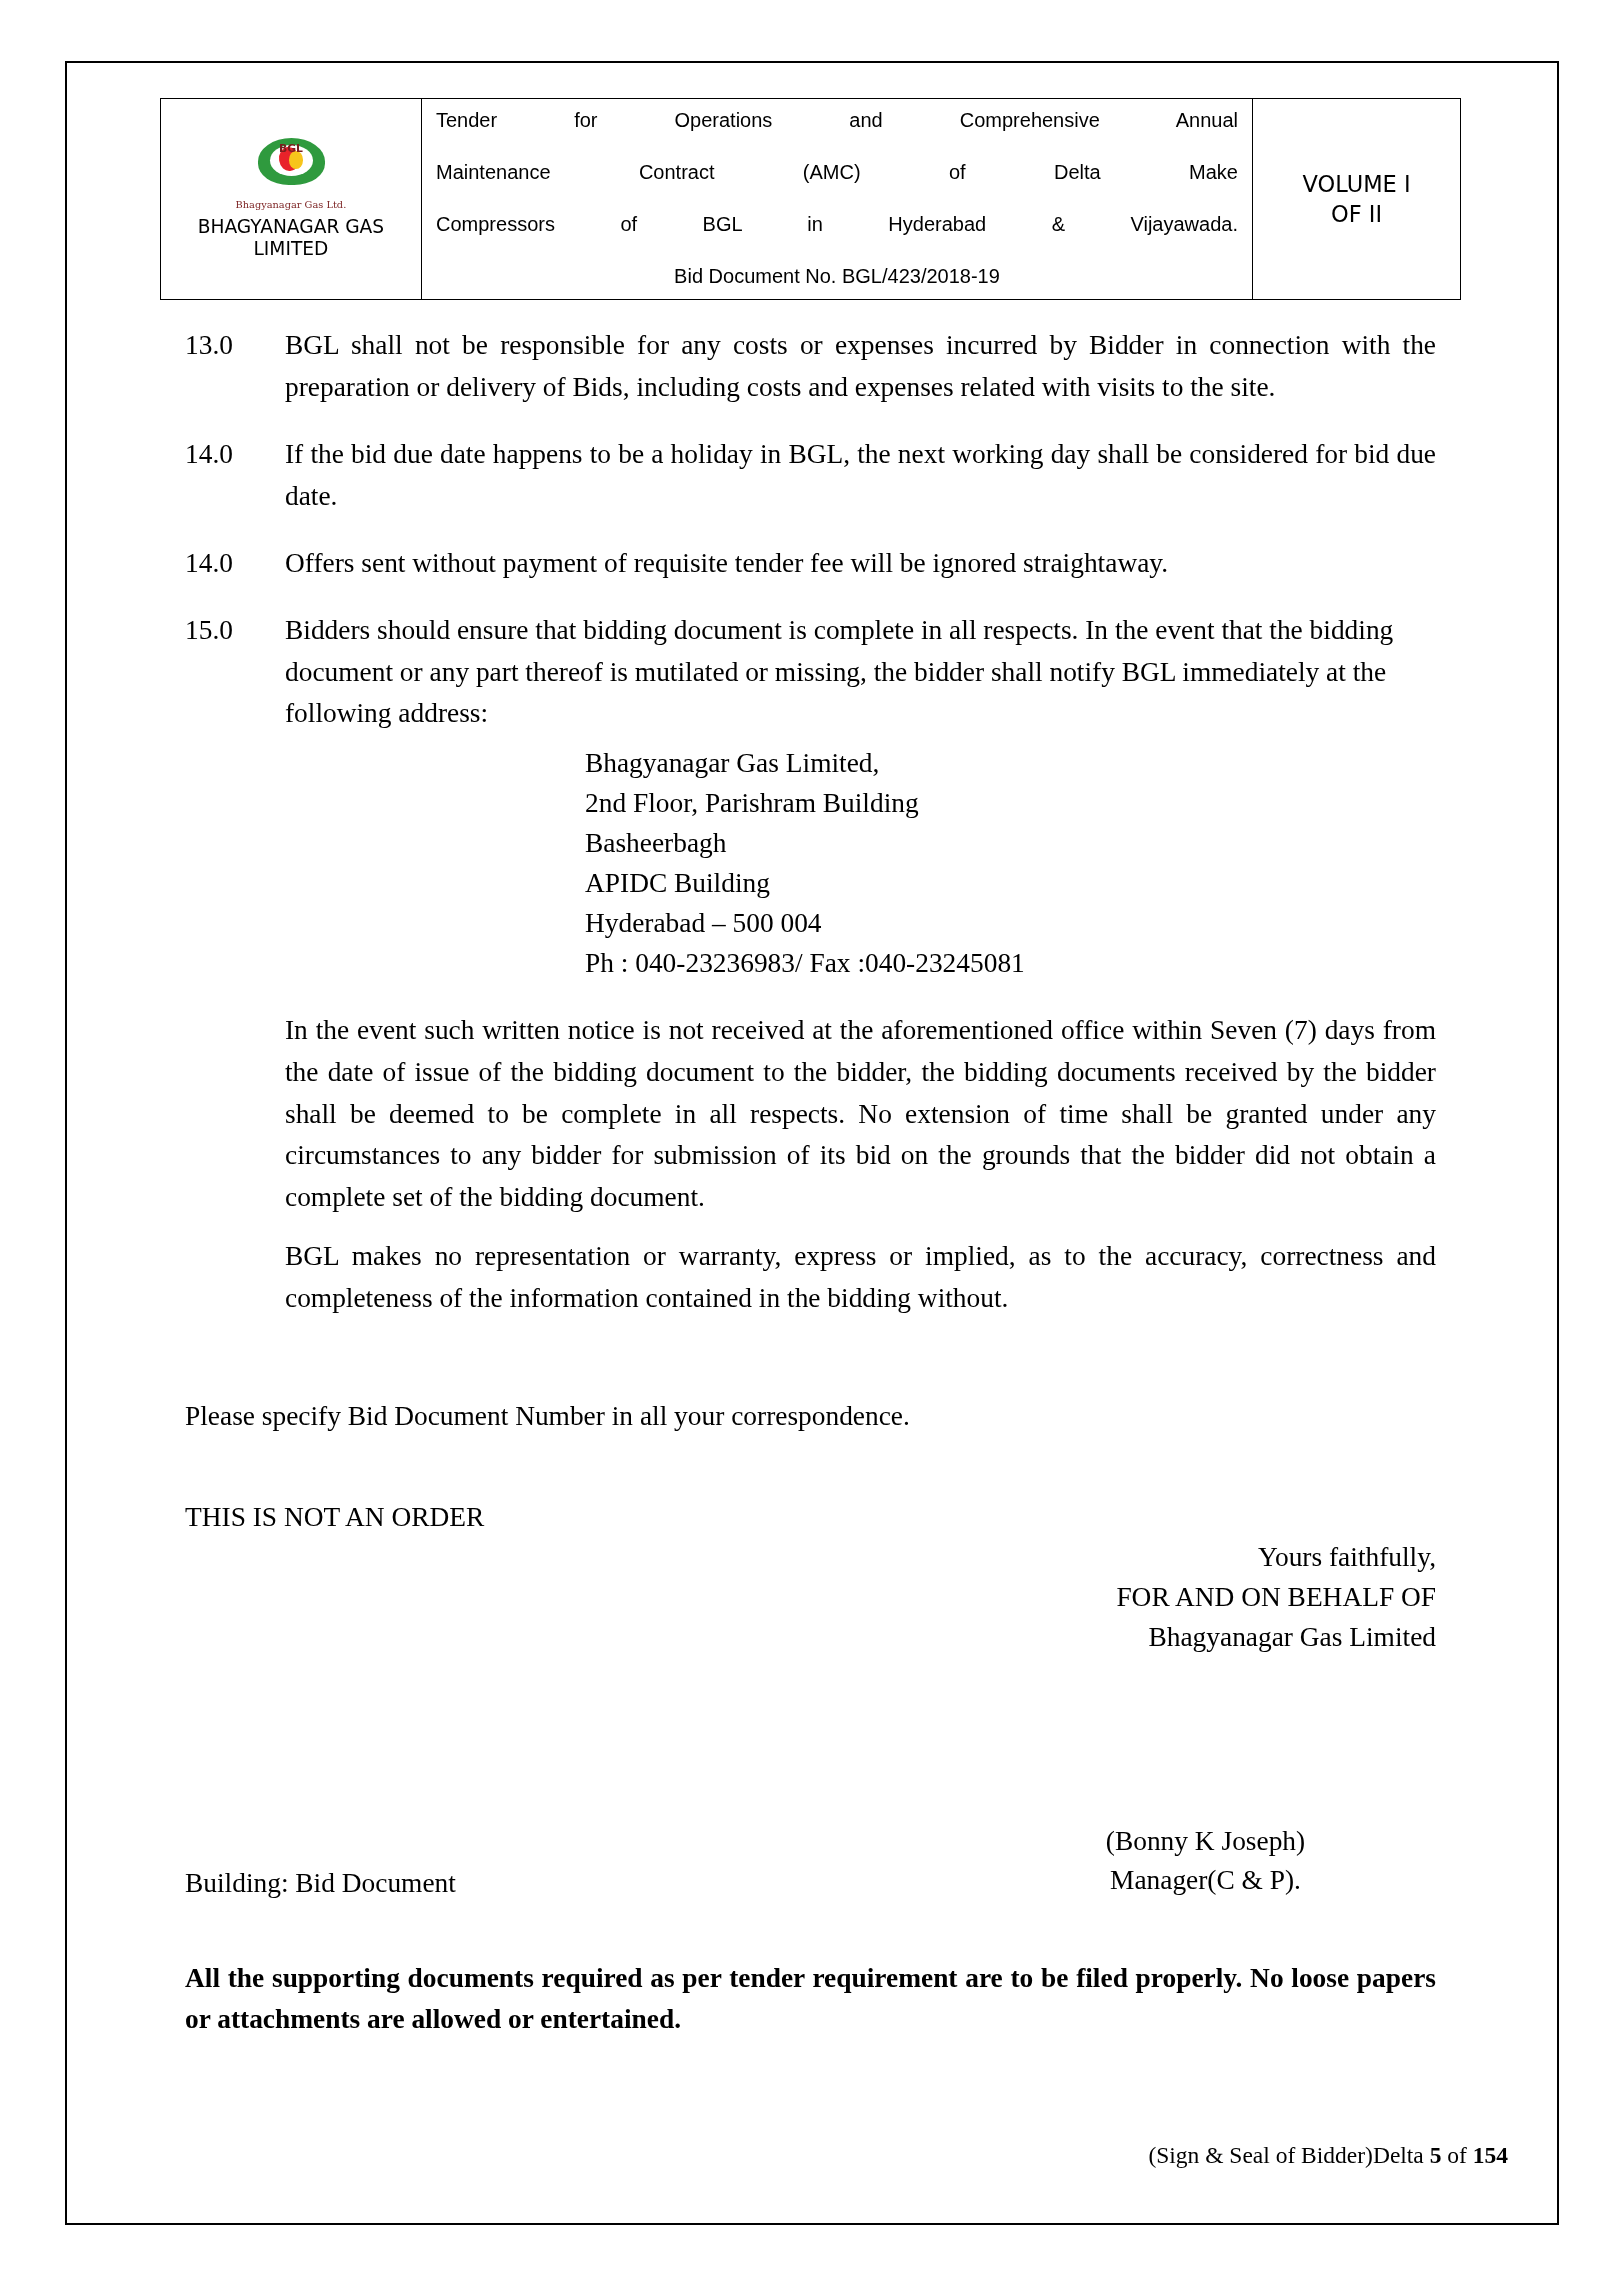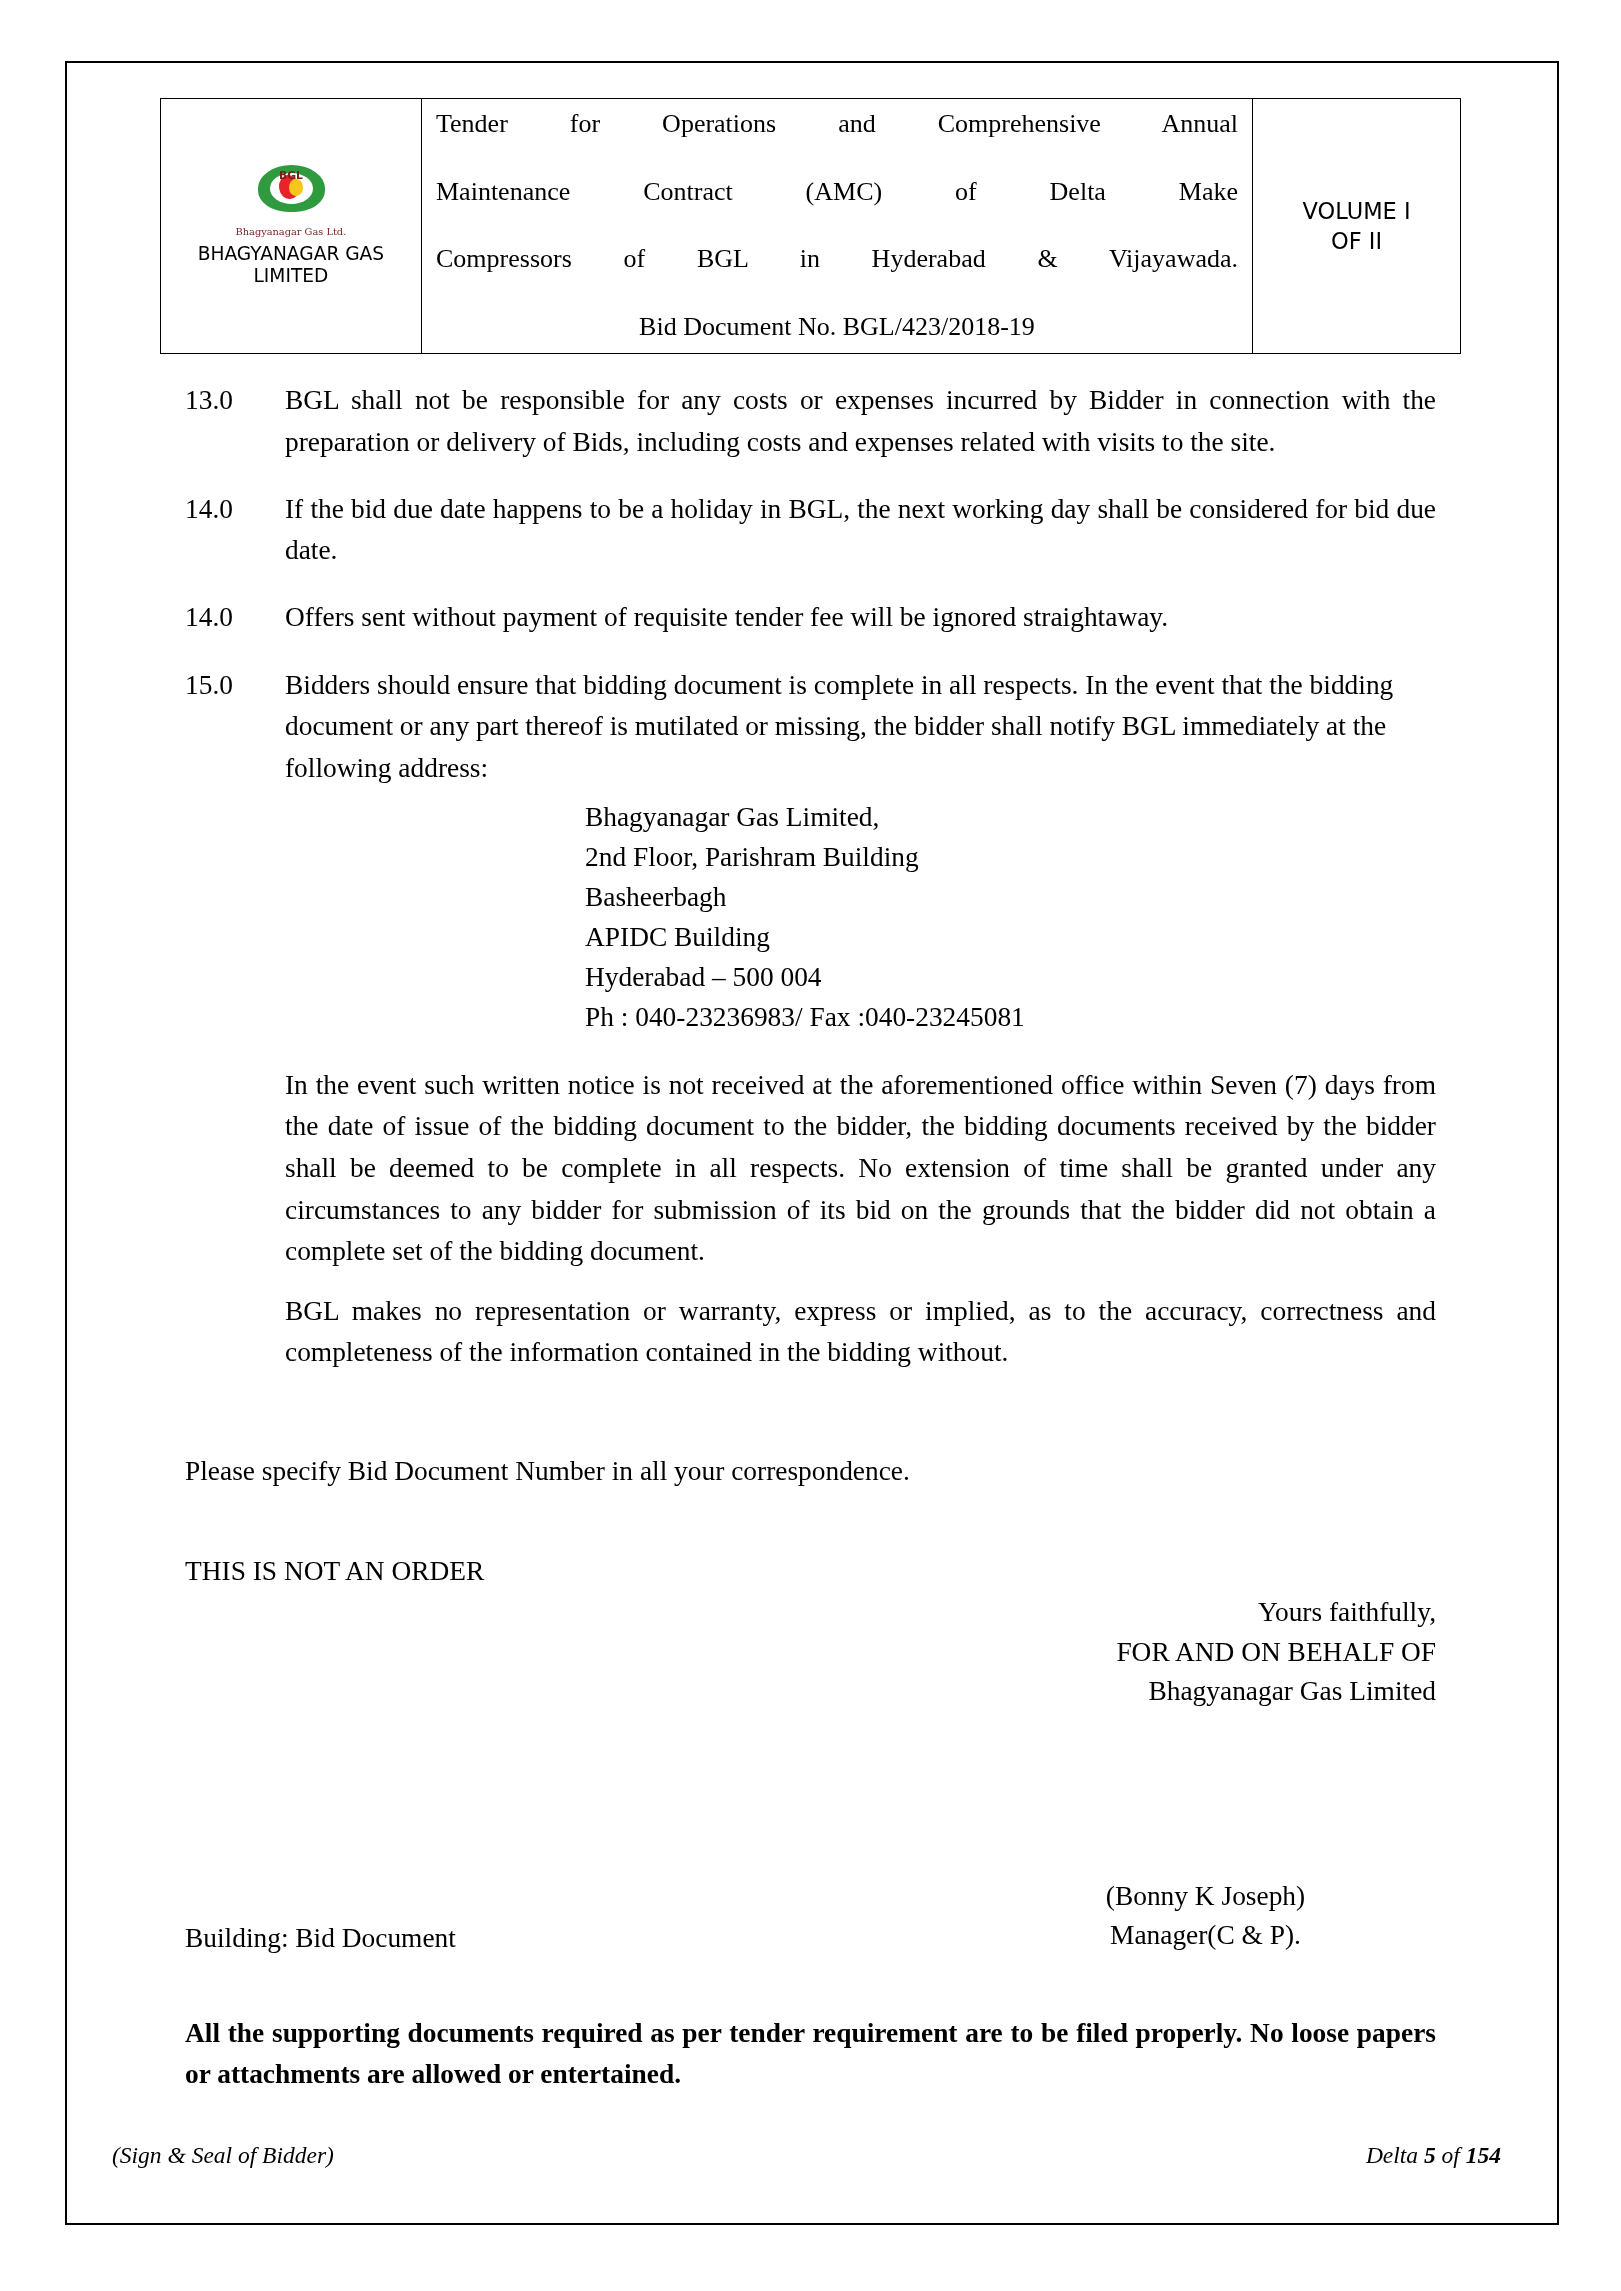--- a/index.html
+++ b/index.html
@@ -48,22 +48,22 @@
   }
   .hdr .logo-cell {
     width: 253px;
     text-align: center;
     padding: 7.8px 3.9px 9.8px 3.9px;
     margin-left: 23px;
   }
   .hdr .title-cell {
     width: 802px;
     text-align: justify;
-    font-family: Liberation Serif, serif;
-    font-size: 26px;
+    font-family: Liberation Sans, sans-serif;
+    font-size: 20px;
     line-height: 1.30;
     padding: 7.8px 13.7px 9.8px 13.7px;
   }
   .hdr .vol-cell {
     width: 196px;
     text-align: center;
     font-family: "DejaVu Sans", sans-serif;
     font-size: 22.5px;
     line-height: 1.35;
   }
@@ -192,26 +192,25 @@
   .bold-note {
     font-weight: bold;
     text-align: justify;
     margin-top: 53px;
     line-height: 1.5;
   }
 
   .footer {
     position: absolute;
     left: 112px;
-    right: 120px;
+    right: 113px;
     bottom: 123px;
     display: flex;
-    justify-content: space-between;
+    justify-content: flex-end;
     font-size: 23.5px;
-    font-style: italic;
   }
   .footer b { font-weight: bold; }
 </style>
 </head>
 <body>
 
 <div class="page">
   <div class="page-border"></div>
 
   <div class="content">

